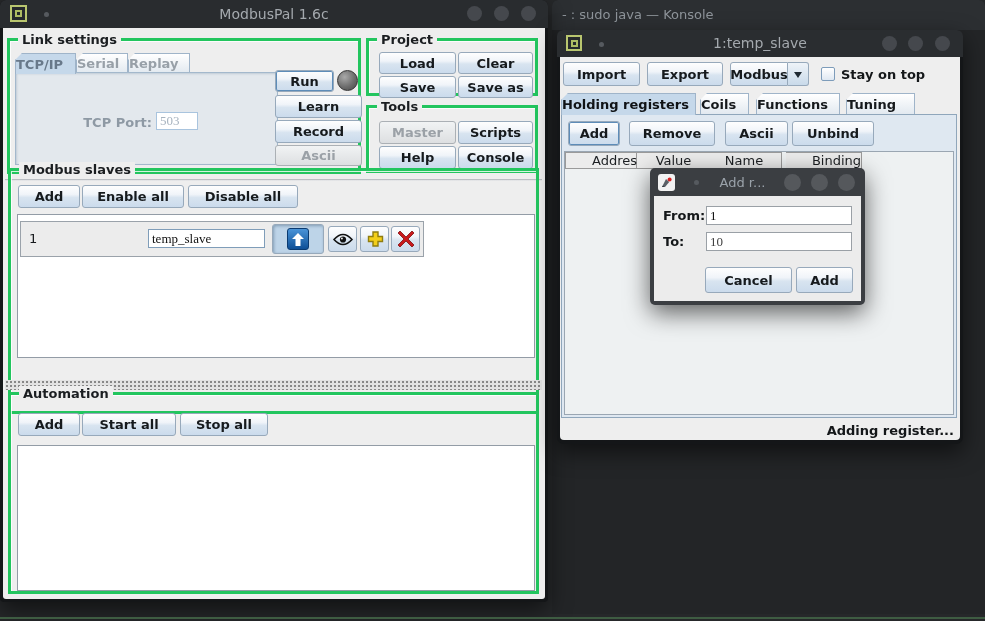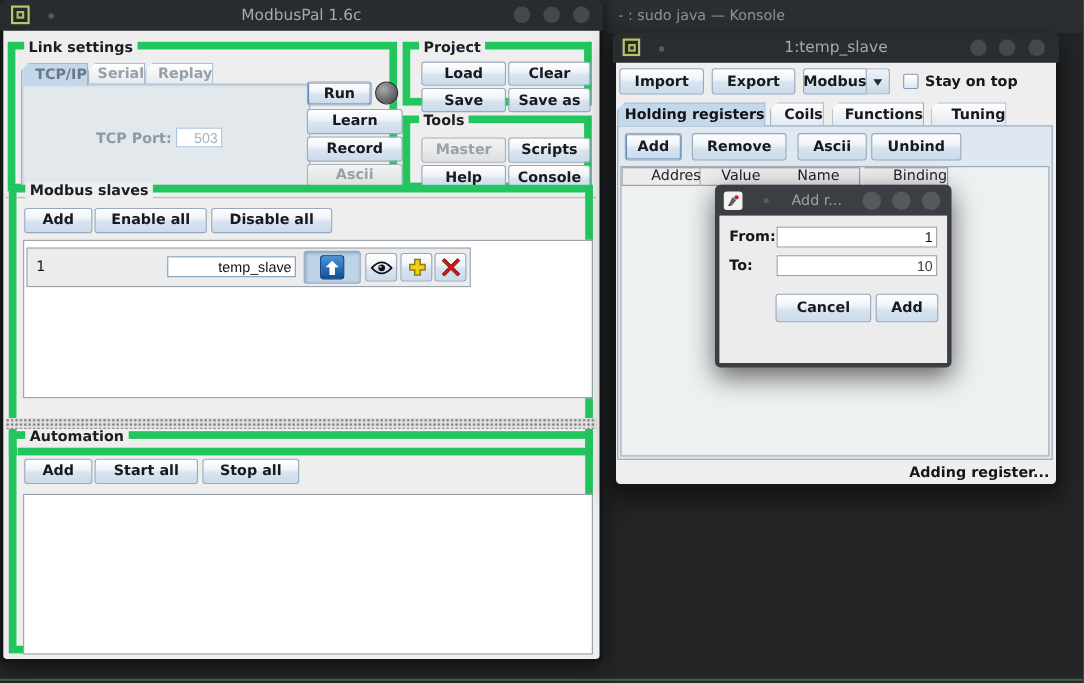--- a/index.html
+++ b/index.html
@@ -20,29 +20,29 @@
   .win-content { position:absolute; background:#eeeeee; }
 
   
   .btn { position:absolute; display:flex; align-items:center; justify-content:center;
          background:linear-gradient(180deg,#fefefe 0%,#f0f4f9 40%,#d8e4f0 55%,#cbdbec 100%);
          border:1px solid #97a9bb; border-radius:3px; font-weight:bold; font-size:13px; color:#161a1d;
          cursor:default; }
   .btn.focusring { box-shadow: inset 0 0 0 1px #53central; box-shadow: inset 0 0 0 1px #5d8cb8; }
   .btn.dis { background:linear-gradient(180deg,#f1f3f4,#dddfe1); color:#9ba1a7; border-color:#abb0b5; }
   .btn.pressed { background:#bdd4e8; box-shadow:inset 1px 1px 3px rgba(60,90,120,.45); }
-  .grp { position:absolute; border:7px solid #22c55e; box-shadow:inset 1px 1px 0 rgba(255,255,255,.8); }
+  .grp { position:absolute; border:3px solid #22c55e; box-shadow:inset 1px 1px 0 rgba(255,255,255,.8); }
   .grp-lbl { position:absolute; top:-9px; left:8px; background:#eeeeee; padding:0 4px; font-weight:bold;
              color:#1b1e21; font-size:13px; white-space:nowrap; }
-  .jtab { position:absolute; display:flex; align-items:center; justify-content:flex-end; font-weight:bold;
+  .jtab { position:absolute; display:flex; align-items:center; justify-content:flex-start; font-weight:bold;
           background:linear-gradient(180deg,#ffffff,#e2e9f0); border:1px solid #9fb4c9; border-bottom:none;
           clip-path:polygon(0 100%, 0 7px, 7px 0, 100% 0, 100% 100%); font-size:13px; }
   .jtab.sel { background:#c5d8ea; z-index:2; }
-  .tfield { position:absolute; background:#fff; border:1px solid #7f9db9; font-family:Liberation Sans, sans-serif;
-            font-size:13px; padding:0 3px;text-align:right; }
+  .tfield { position:absolute; background:#fff; border:1px solid #7f9db9; font-family:Liberation Serif, serif;
+            font-size:13px; padding:0 3px; }
   .panel-sunk { position:absolute; background:#e3e8ed; border:1px solid #a3b8cc;
                 box-shadow:inset 1px 1px 2px rgba(110,135,160,.3); }
   .white-area { position:absolute; background:#ffffff; border:1px solid #939ca6; }
   .lbl { position:absolute; white-space:nowrap; }
   .led { position:absolute; border-radius:50%; border:1px solid #333;
          background:radial-gradient(circle at 35% 32%, #a9a9a9, #6d6d6d 55%, #474747 100%); }
   .splitter { position:absolute; background-color:#e2e2e2;
               background-image:radial-gradient(circle,#878787 1px,rgba(0,0,0,0) 1.3px);
               background-size:4px 4px; }
   .hline { position:absolute; height:2px; background:linear-gradient(180deg,#a5abb1,#f8f8f8); }
@@ -300,21 +300,21 @@
               <span>Binding</span>
             </div>
           <div class="abs" style="left:0; top:17px; right:0; bottom:0;"></div>
         </div>
       </div>
 
       <div class="lbl boldlbl" style="left:0; top:366px; width:394px; text-align:right;">Adding register...</div>
     </div>
   </div>
 
-  <div class="dlg" style="left:650px; top:168px; width:215px; height:166px;">
+  <div class="dlg" style="left:650px; top:168px; width:215px; height:137px;">
     <div class="abs" style="left:0; top:0; right:0; height:28px;">
       <span class="java-icon" style="left:8px; top:6px;">
         <svg width="13" height="13" viewBox="0 0 13 13">
           <path d="M2 11 L6 3 L9.2 6 L5 11 Z" fill="#5a6066"></path>
           <path d="M2 11 L4 11 L3 9.4 Z" fill="#2d3136"></path>
           <circle cx="9.6" cy="3.4" r="2" fill="#d62222"></circle>
         </svg>
       </span>
       <span class="tb-dot" style="left:44px; top:12px;"></span>
       <span class="dlg-title">Add r...</span>

